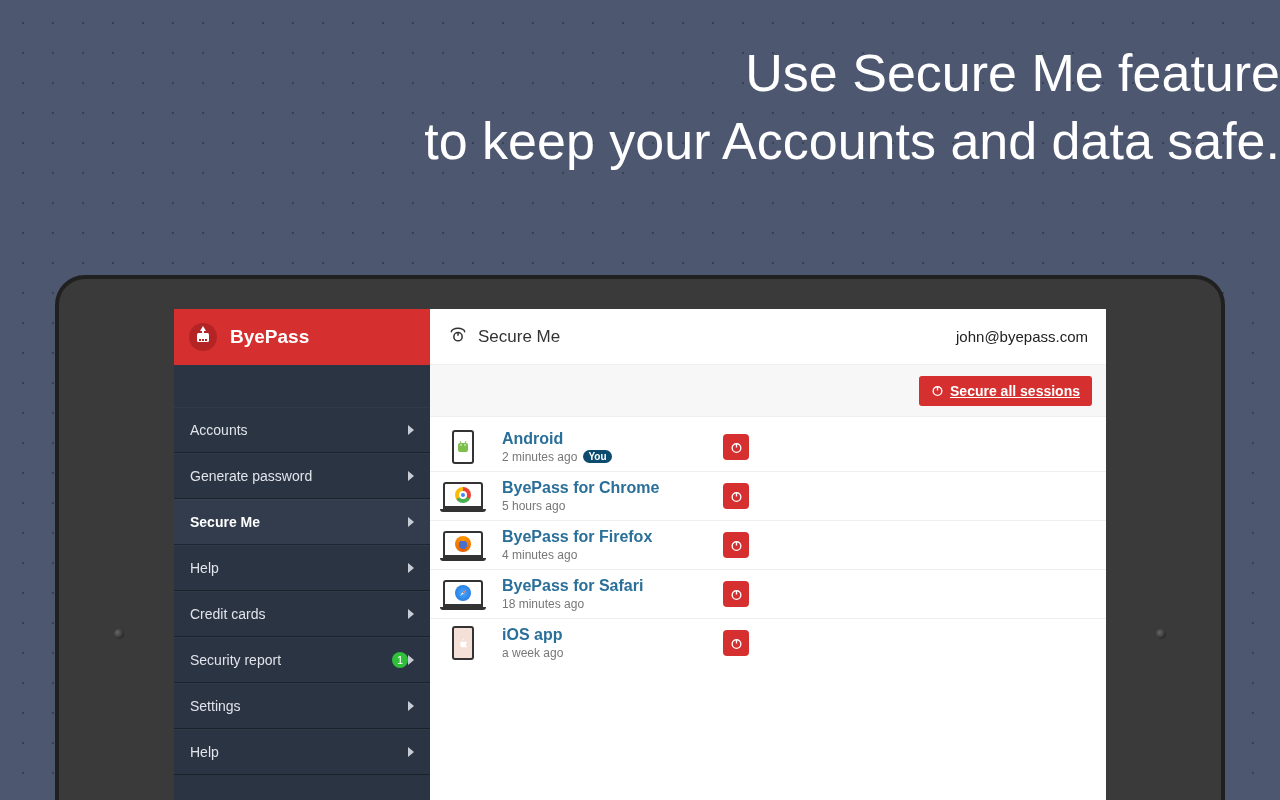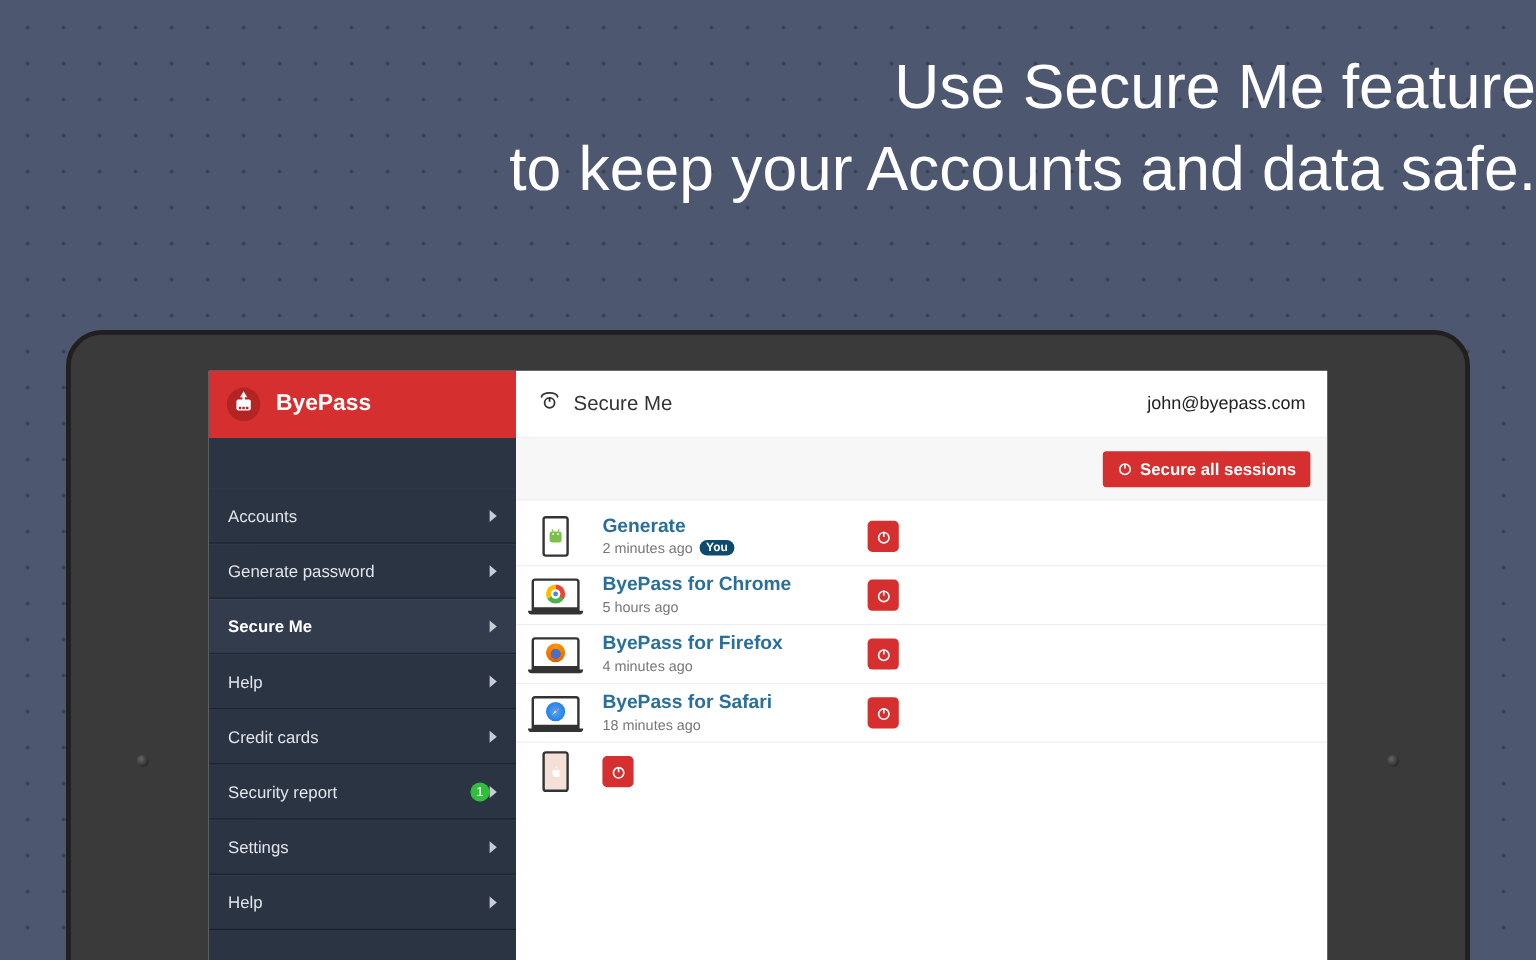--- a/index.html
+++ b/index.html
@@ -93,21 +93,21 @@
   .topbar .title { font-size:17px; color:#333; }
   .topbar .spacer { flex:1; }
   .topbar .email { font-size:15px; color:#222; }
   .actionbar {
     height:52px; background:#f7f7f8; border-bottom:1px solid #eee;
     display:flex; align-items:center; justify-content:flex-end; padding:0 14px;
   }
   .btn-primary {
     background:#d62f2f;color:#fff;border:none;border-radius:3px;
     padding:7px 12px;font-size:14px;font-weight:600;cursor:pointer;
-    display:flex;align-items:center;gap:6px;
+    display:flex;align-items:center;gap:6px;text-decoration:underline;
   }
   .sessions { padding: 6px 0; }
   .session {
     display:flex;align-items:center;gap:16px;
     padding:6px 16px 6px 10px;
     border-bottom:1px solid #eee;
   }
   .session:last-child { border-bottom:none; }
   .devicon {
     width:46px;height:36px;display:flex;align-items:center;justify-content:center;
@@ -226,21 +226,21 @@
                 <svg width="12" height="14" viewBox="0 0 12 14">
                   <rect x="1" y="3" width="10" height="9" rx="2" fill="#7cc04b"></rect>
                   <circle cx="4" cy="5" r="0.8" fill="#fff"></circle>
                   <circle cx="8" cy="5" r="0.8" fill="#fff"></circle>
                   <line x1="3" y1="1" x2="4" y2="3" stroke="#7cc04b"></line>
                   <line x1="9" y1="1" x2="8" y2="3" stroke="#7cc04b"></line>
                 </svg>
               </div>
             </div>
             <div class="info">
-              <div class="name">Generate</div>
+              <div class="name">Android</div>
               <div class="meta">
                 <span>2 minutes ago</span>
                 <span class="you-tag">You</span>
               </div>
             </div>
             <button class="btn-power">
               <svg viewBox="0 0 24 24" fill="none" stroke="#fff" stroke-width="2.5">
                 <circle cx="12" cy="13" r="8"></circle>
                 <line x1="12" y1="4" x2="12" y2="12"></line>
               </svg>
@@ -309,20 +309,26 @@
             </button>
           </div>
           <div class="session">
             <div class="devicon">
               <div class="phone-frame" style="background: rgb(245, 224, 216);">
                 <svg width="10" height="12" viewBox="0 0 10 12">
                   <path d="M5 3c1 0 1.5-1 1.5-1.5C5.5 1.5 5 2.5 5 3zm-2 1.5c-1 1-1 3.5 0 5 .5.8 1 1 1.5 1s.8-.4 1.5-.4 1 .4 1.5.4 1-.2 1.5-1c-1.5-.5-1.5-3 0-3.5-.5-1-1.5-1.5-2-1.5s-1 .4-1.5.4-1-.4-2-.4z" fill="#fff"></path>
                 </svg>
               </div>
             </div>
+            <div class="info">
+              <div class="name">iOS app</div>
+              <div class="meta">
+                <span>a week ago</span>
+              </div>
+            </div>
             <button class="btn-power">
               <svg viewBox="0 0 24 24" fill="none" stroke="#fff" stroke-width="2.5">
                 <circle cx="12" cy="13" r="8"></circle>
                 <line x1="12" y1="4" x2="12" y2="12"></line>
               </svg>
             </button>
           </div>
         </div>
     </div>
 

